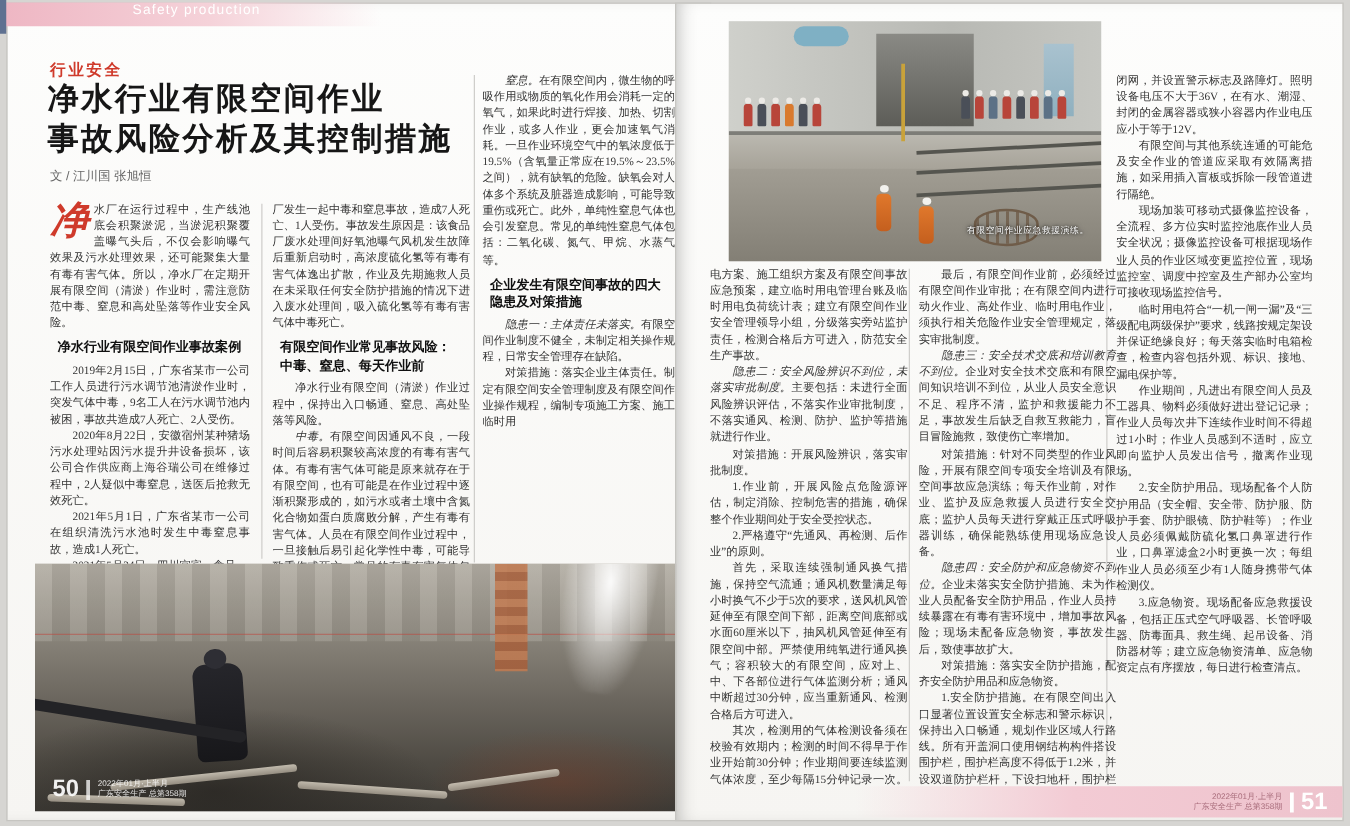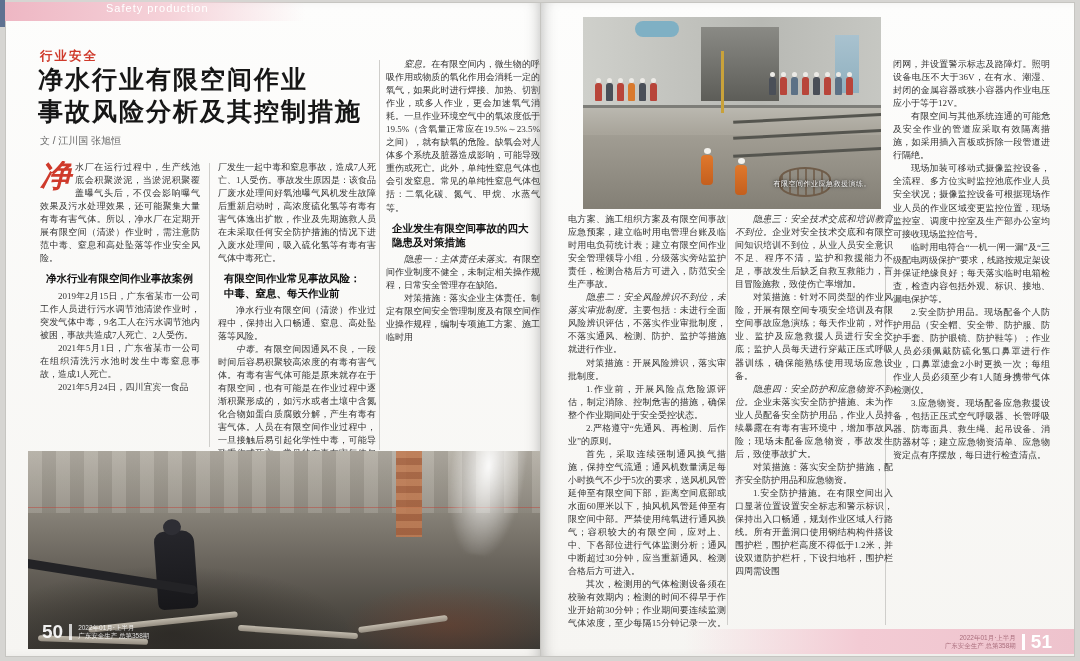--- a/index.html
+++ b/index.html
@@ -1,21 +1,21 @@
 <!DOCTYPE html>
 <html><head>
 <meta charset="utf-8">
 <style>
   html,body{margin:0;padding:0;}
   body{width:1080px;height:661px;overflow:hidden;background:#d6d5d2;
        font-family:"Liberation Serif","DejaVu Serif",serif;}
   .canvas{position:relative;width:1080px;height:661px;overflow:hidden;}
 
   .page{position:absolute;top:3px;height:653px;background:linear-gradient(180deg,#fdfdfc,#f6f5f2);outline:1px solid #c6c5c1;}
-  .page-left{left:6px;width:535px;box-shadow:inset -10px 0 16px -10px rgba(0,0,0,.30);}
+  .page-left{left:6px;width:535px;box-shadow:inset -10px 0 16px -10px rgba(0,0,0,.30);padding-left:27px;}
   .page-right{left:541px;width:533px;box-shadow:inset 10px 0 16px -10px rgba(0,0,0,.30);}
 
   .edge-sliver{position:absolute;left:0;top:0;width:5px;height:27px;background:#5f7191;}
   .top-banner{position:absolute;left:0;top:2px;width:305px;height:19px;line-height:19px;
       background:linear-gradient(90deg,#eeb6c3 0%,#f5d2d9 55%,rgba(252,240,242,0) 100%);
       color:#fff;font:11px "Liberation Sans",sans-serif;letter-spacing:1px;padding-left:106px;box-sizing:border-box;}
 
   .section-label{position:absolute;left:34px;top:45px;color:#cf3a2b;
       font:bold 12.5px "Liberation Sans",sans-serif;letter-spacing:2px;}
   .title{position:absolute;left:32px;top:60px;margin:0;color:#161616;
@@ -99,21 +99,21 @@
       background:linear-gradient(180deg,#e0782c,#c45f1e);}
   .rp-worker::before{content:"";position:absolute;top:-7px;left:3px;width:7px;height:6px;border-radius:50%;background:#f2f1ed;}
   .wk1{left:118px;top:138px;}
   .wk2{left:152px;top:148px;}
   .rp-cage{position:absolute;left:196px;top:150px;width:48px;height:26px;border:2px solid #6f5c49;border-radius:50%/40%;
       background:repeating-linear-gradient(90deg,rgba(111,92,73,.8) 0 2px,transparent 2px 8px);}
   .photo-caption{position:absolute;right:10px;bottom:20px;color:#fff;font-size:7px;letter-spacing:.5px;
       text-shadow:0 0 2px rgba(0,0,0,.85),0 0 4px rgba(0,0,0,.6);font-family:"Liberation Sans",sans-serif;}
 
   .footer-right{position:absolute;right:0;bottom:2px;width:390px;height:25px;display:flex;align-items:center;
-      justify-content:flex-end;padding-right:22px;box-sizing:border-box;
+      justify-content:flex-end;padding-right:12px;box-sizing:border-box;
       background:linear-gradient(90deg,rgba(246,215,221,0) 0%,#f3cbd4 45%,#eec3cd 100%);}
   .footer-right .issue{color:#a96d7c;text-align:right;}
   .footer-right .fsep{background:#fff;}
   .footer-right .pageno{color:#fff;}
 </style>
 </head>
 <body>
 
 <div class="canvas">
 
@@ -122,20 +122,21 @@
     <h1 class="title"><span>净水行业有限空间作业</span><br><span>事故风险分析及其控制措施</span></h1>
     <div class="byline">文 / 江川国  张旭恒</div>
 
     <div class="vdiv vd1"></div>
     <div class="vdiv vd2"></div>
 
     <div class="col colL1">
       <p class="para noind"><span class="dropcap">净</span><span>水厂在运行过程中，生产线池底会积聚淤泥，当淤泥积聚覆盖曝气头后，不仅会影响曝气效果及污水处理效果，还可能聚集大量有毒有害气体。所以，净水厂在定期开展有限空间（清淤）作业时，需注意防范中毒、窒息和高处坠落等作业安全风险。</span></p>
       <h3 class="colhead">净水行业有限空间作业事故案例</h3>
       <p class="para">2019年2月15日，广东省某市一公司工作人员进行污水调节池清淤作业时，突发气体中毒，9名工人在污水调节池内被困，事故共造成7人死亡、2人受伤。</p>
+      <p class="para">2020年8月22日，安徽宿州某种猪场污水处理站因污水提升井设备损坏，该公司合作供应商上海谷瑞公司在维修过程中，2人疑似中毒窒息，送医后抢救无效死亡。</p>
       <p class="para">2021年5月1日，广东省某市一公司在组织清洗污水池时发生中毒窒息事故，造成1人死亡。</p>
       <p class="para">2021年5月24日，四川宜宾一食品</p>
     </div>
 
     <div class="col colL2">
       <p class="para noind">厂发生一起中毒和窒息事故，造成7人死亡、1人受伤。事故发生原因是：该食品厂废水处理间好氧池曝气风机发生故障后重新启动时，高浓度硫化氢等有毒有害气体逸出扩散，作业及先期施救人员在未采取任何安全防护措施的情况下进入废水处理间，吸入硫化氢等有毒有害气体中毒死亡。</p>
       <h3 class="colhead">有限空间作业常见事故风险：中毒、窒息、每天作业前</h3>
       <p class="para">净水行业有限空间（清淤）作业过程中，保持出入口畅通、窒息、高处坠落等风险。</p>
       <p class="para"><span class="lead">中毒。</span><span>有限空间因通风不良，一段时间后容易积聚较高浓度的有毒有害气体。有毒有害气体可能是原来就存在于有限空间，也有可能是在作业过程中逐渐积聚形成的，如污水或者土壤中含氮化合物如蛋白质腐败分解，产生有毒有害气体。人员在有限空间作业过程中，一旦接触后易引起化学性中毒，可能导致重伤或死亡。常见的有毒有害气体包括：硫化氢、一氧化碳、二氧化硫、氨气等。</span></p>
     </div>
@@ -214,32 +215,34 @@
       <p class="para noind">电方案、施工组织方案及有限空间事故应急预案，建立临时用电管理台账及临时用电负荷统计表；建立有限空间作业安全管理领导小组，分级落实旁站监护责任，检测合格后方可进入，防范安全生产事故。</p>
       <p class="para"><span class="lead">隐患二：安全风险辨识不到位，未落实审批制度。</span><span>主要包括：未进行全面风险辨识评估，不落实作业审批制度，不落实通风、检测、防护、监护等措施就进行作业。</span></p>
       <p class="para">对策措施：开展风险辨识，落实审批制度。</p>
       <p class="para">1.作业前，开展风险点危险源评估，制定消除、控制危害的措施，确保整个作业期间处于安全受控状态。</p>
       <p class="para">2.严格遵守“先通风、再检测、后作业”的原则。</p>
       <p class="para">首先，采取连续强制通风换气措施，保持空气流通；通风机数量满足每小时换气不少于5次的要求，送风机风管延伸至有限空间下部，距离空间底部或水面60厘米以下，抽风机风管延伸至有限空间中部。严禁使用纯氧进行通风换气；容积较大的有限空间，应对上、中、下各部位进行气体监测分析；通风中断超过30分钟，应当重新通风、检测合格后方可进入。</p>
       <p class="para">其次，检测用的气体检测设备须在校验有效期内；检测的时间不得早于作业开始前30分钟；作业期间要连续监测气体浓度，至少每隔15分钟记录一次。如有一项不合格或出现其他异常情况，应立即停止作业并撤离有限空间内作业人员。</p>
     </div>
 
     <div class="col colR2">
+      <p class="para">最后，有限空间作业前，必须经过有限空间作业审批；在有限空间内进行动火作业、高处作业、临时用电作业，须执行相关危险作业安全管理规定，落实审批制度。</p>
       <p class="para"><span class="lead">隐患三：安全技术交底和培训教育不到位。</span><span>企业对安全技术交底和有限空间知识培训不到位，从业人员安全意识不足、程序不清，监护和救援能力不足，事故发生后缺乏自救互救能力，盲目冒险施救，致使伤亡率增加。</span></p>
       <p class="para">对策措施：针对不同类型的作业风险，开展有限空间专项安全培训及有限空间事故应急演练；每天作业前，对作业、监护及应急救援人员进行安全交底；监护人员每天进行穿戴正压式呼吸器训练，确保能熟练使用现场应急设备。</p>
       <p class="para"><span class="lead">隐患四：安全防护和应急物资不到位。</span><span>企业未落实安全防护措施、未为作业人员配备安全防护用品，作业人员持续暴露在有毒有害环境中，增加事故风险；现场未配备应急物资，事故发生后，致使事故扩大。</span></p>
       <p class="para">对策措施：落实安全防护措施，配齐安全防护用品和应急物资。</p>
       <p class="para">1.安全防护措施。在有限空间出入口显著位置设置安全标志和警示标识，保持出入口畅通，规划作业区域人行路线。所有开盖洞口使用钢结构构件搭设围护栏，围护栏高度不得低于1.2米，并设双道防护栏杆，下设扫地杆，围护栏四周需设围</p>
     </div>
 
     <div class="col colR3">
       <p class="para noind">闭网，并设置警示标志及路障灯。照明设备电压不大于36V，在有水、潮湿、封闭的金属容器或狭小容器内作业电压应小于等于12V。</p>
       <p class="para">有限空间与其他系统连通的可能危及安全作业的管道应采取有效隔离措施，如采用插入盲板或拆除一段管道进行隔绝。</p>
       <p class="para">现场加装可移动式摄像监控设备，全流程、多方位实时监控池底作业人员安全状况；摄像监控设备可根据现场作业人员的作业区域变更监控位置，现场监控室、调度中控室及生产部办公室均可接收现场监控信号。</p>
       <p class="para">临时用电符合“一机一闸一漏”及“三级配电两级保护”要求，线路按规定架设并保证绝缘良好；每天落实临时电箱检查，检查内容包括外观、标识、接地、漏电保护等。</p>
+      <p class="para">作业期间，凡进出有限空间人员及工器具、物料必须做好进出登记记录；作业人员每次井下连续作业时间不得超过1小时；作业人员感到不适时，应立即向监护人员发出信号，撤离作业现场。</p>
       <p class="para">2.安全防护用品。现场配备个人防护用品（安全帽、安全带、防护服、防护手套、防护眼镜、防护鞋等）；作业人员必须佩戴防硫化氢口鼻罩进行作业，口鼻罩滤盒2小时更换一次；每组作业人员必须至少有1人随身携带气体检测仪。</p>
       <p class="para"><span>3.应急物资。现场配备应急救援设备，包括正压式空气呼吸器、长管呼吸器、防毒面具、救生绳、起吊设备、消防器材等；建立应急物资清单、应急物资定点有序摆放，每日进行检查清点。</span></p>
     </div>
 
     <div class="footer-right">
       <span class="issue">
         <div>2022年01月·上半月</div>
         <div>广东安全生产 总第358期</div>
       </span>
       <span class="fsep"></span>

